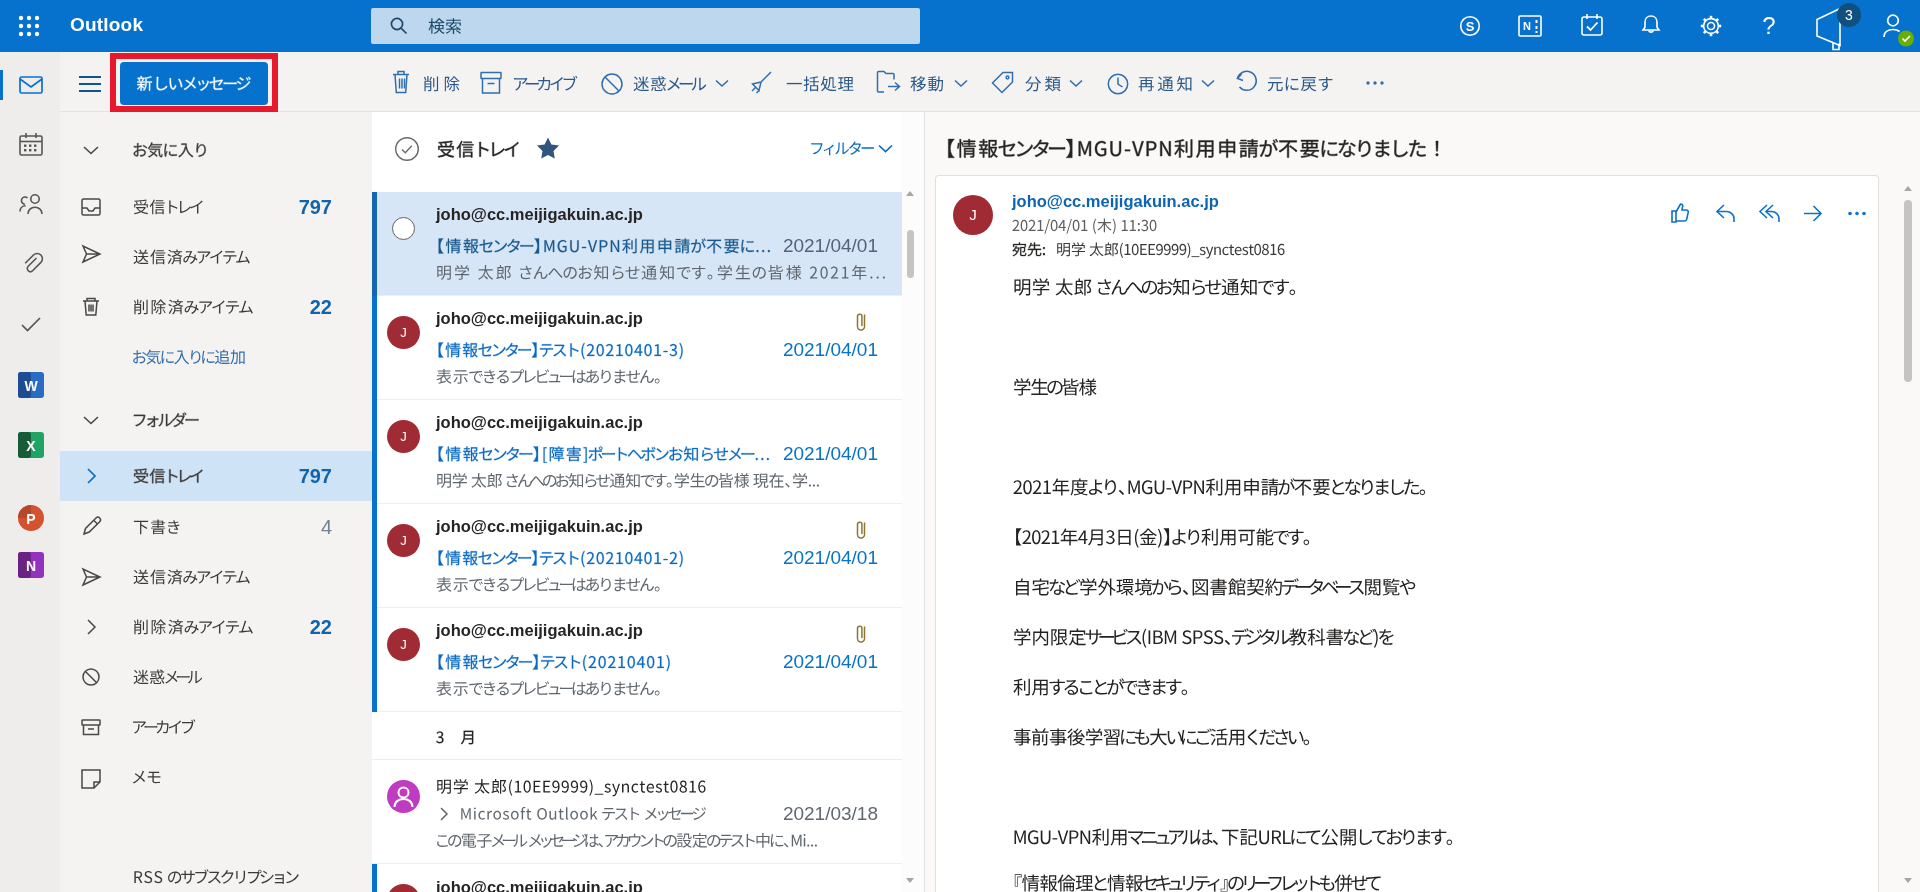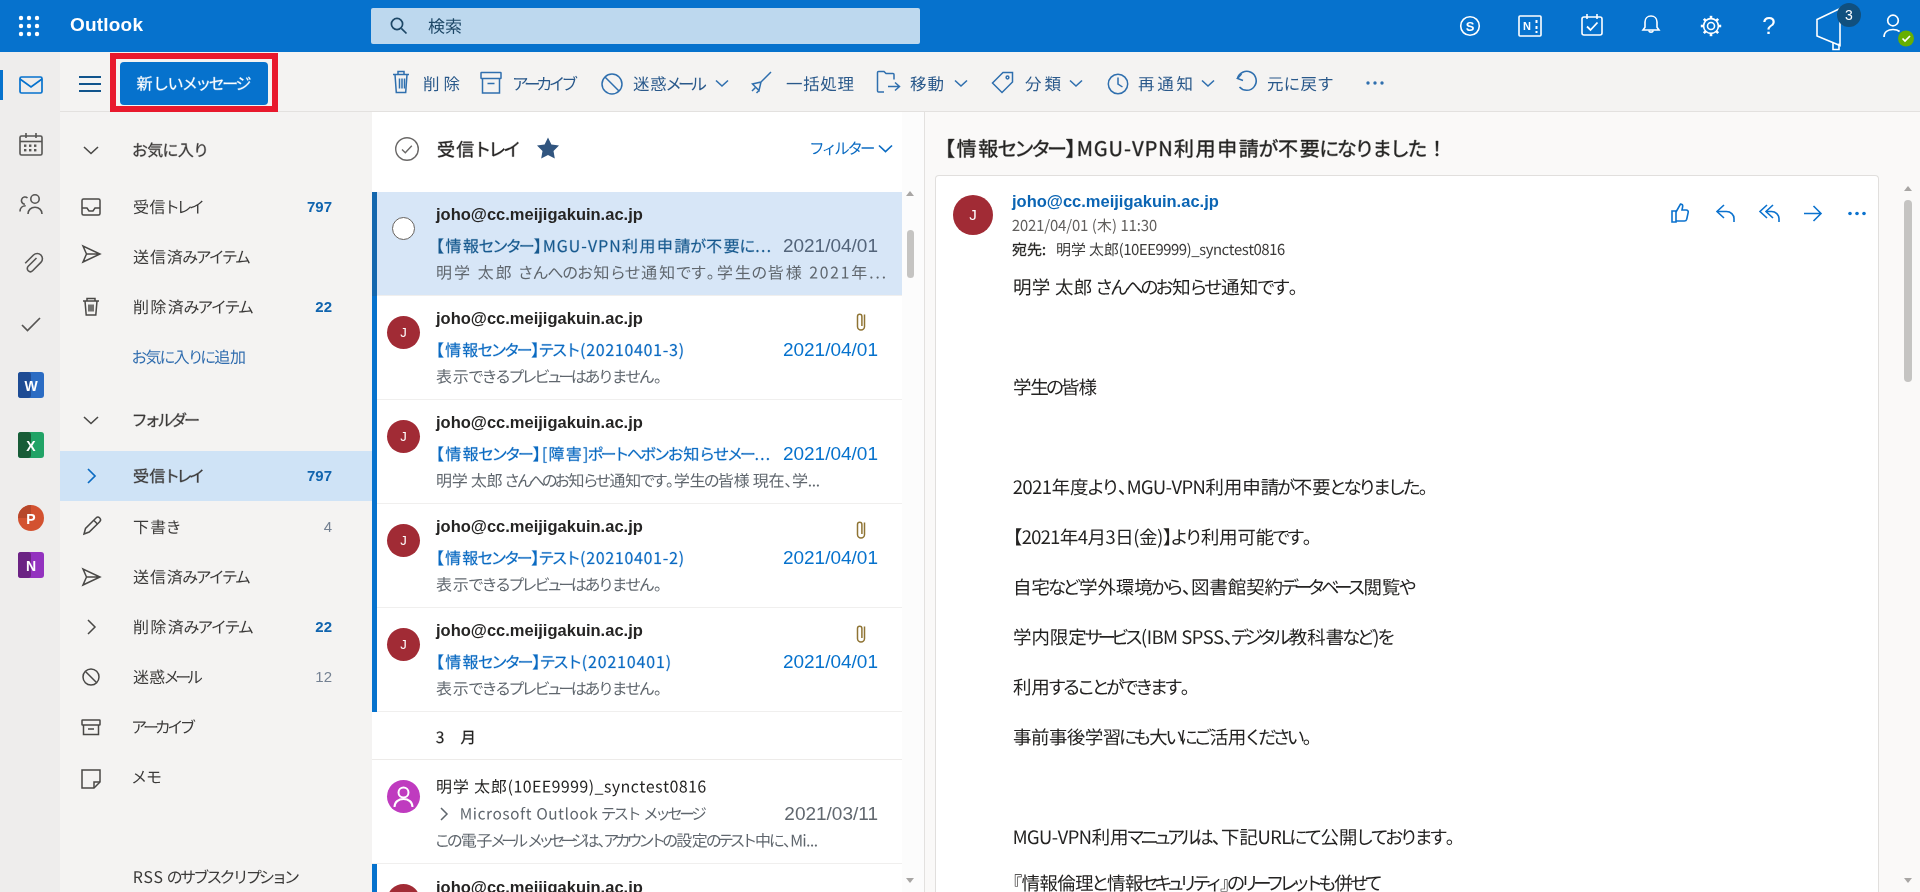--- a/index.html
+++ b/index.html
@@ -14,21 +14,21 @@
 
 #row2 { position:absolute; left:60px; top:52px; width:1860px; height:60px; background:#f4f3f2; border-bottom:1px solid #e3e1df; }
 #listcol-top { position:absolute; left:372px; top:112px; width:530px; height:80px; background:#fff; }
 
 #rail { position:absolute; left:0; top:52px; width:60px; height:840px; background:#eeedec; }
 #railsel { position:absolute; left:0; top:70px; width:3px; height:30px; background:#0672cd; }
 
 #nav { position:absolute; left:60px; top:112px; width:312px; height:780px; background:#f4f3f2; }
 .navrow { position:absolute; left:60px; width:312px; height:50px; }
 .navsel { background:#cfe3f6; }
-.count { position:absolute; left:60px; width:272px; height:50px; line-height:50px; font-size:15px; color:#748192; text-align:right; }
+.count { position:absolute; left:60px; width:272px; height:50px; line-height:50px; font-size:20px; color:#748192; text-align:right; }
 .count.blue { color:#1064ae; font-weight:bold; }
 
 #redrect { position:absolute; left:110px; top:53px; width:168px; height:59px; border:6px solid #e8192d; background:transparent; }
 #newmsg { position:absolute; left:120px; top:62px; width:148px; height:43px; background:#0672cd; border-radius:4px; }
 
 #list { position:absolute; left:372px; top:112px; width:530px; height:780px; background:#fff; }
 #listgutter { position:absolute; left:902px; top:112px; width:22px; height:780px; background:#fcfcfc; }
 #listsep { position:absolute; left:924px; top:112px; width:1px; height:780px; background:#e3e1df; }
 .msgrow { position:absolute; left:372px; width:530px; height:104px; background:#fff; border-bottom:1px solid #f0efee; }
 .msgrow.sel { background:#d7e6f7; }
@@ -183,21 +183,20 @@
       <text x="31" y="518.5" font-size="14" font-weight="bold" fill="#fff" text-anchor="middle" font-family="Liberation Sans">N</text>
     </g>
   </svg>
 
   <div class="navrow navsel" style="top:451px;"></div>
   <div class="count blue" style="top:182px;">797</div>
   <div class="count blue" style="top:282px;">22</div>
   <div class="count blue" style="top:451px;">797</div>
   <div class="count" style="top:502px;">4</div>
   <div class="count blue" style="top:602px;">22</div>
-  <div class="count" style="top:652px;">12</div>
 
   <svg class="abs" style="left:60px;top:112px" width="312" height="780" viewBox="0 0 312 780" fill="none" stroke="#494846" stroke-width="1.5">
 
     <path d="M24 35l7 6.5 7-6.5" stroke-width="1.6"></path>
 
     <g>
         <rect x="22" y="87" width="18" height="16" rx="1.5"></rect>
         <path d="M22 96h5l2 3h4l2-3h5"></path>
       </g>
 
@@ -339,21 +338,21 @@
     <div class="msgdate">2021/04/01</div>
   </div>
   <div id="grouphdr"></div>
   <div class="msgrow" style="top:760px;">
     <div class="avatar" style="background:#bf3bbf"></div>
     <svg class="abs" style="left:15px;top:20px" width="33" height="33" viewBox="0 0 33 33" fill="none" stroke="#fff" stroke-width="2">
       <circle cx="16.5" cy="12.5" r="5"></circle>
       <path d="M7.5 27c0-5 4-8 9-8s9 3 9 8"></path>
     </svg>
     <div class="sender" style="font-weight:normal;">&nbsp;</div>
-    <div class="msgdate" style="color:#61686f">2021/03/11</div>
+    <div class="msgdate" style="color:#61686f">2021/03/18</div>
   </div>
   <div class="msgrow" style="top:864px;height:28px;border-bottom:none;">
       <div class="ubar" style="height:28px"></div>
     <div class="avatar" style="background:#a12b35">&nbsp;</div>
     <div class="sender" style="top:14px">joho@cc.meijigakuin.ac.jp</div>
   </div>
 
   <svg class="abs" style="left:851px;top:308px" width="20" height="424" viewBox="0 0 20 424" fill="none" stroke="#8f7434" stroke-width="1.5">
     <path d="M13.5 6.5v12a3.5 3.5 0 0 1-7 0v-10a2.2 2.2 0 0 1 4.4 0v9.5"></path>
     <path d="M13.5 214.5v12a3.5 3.5 0 0 1-7 0v-10a2.2 2.2 0 0 1 4.4 0v9.5"></path>

